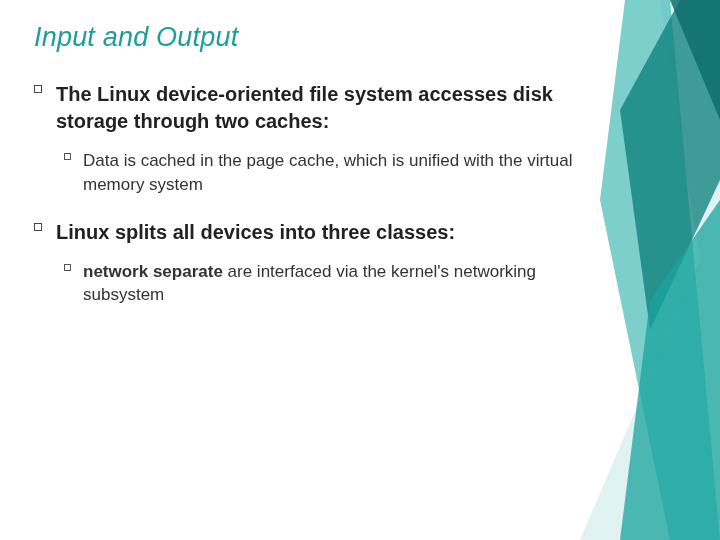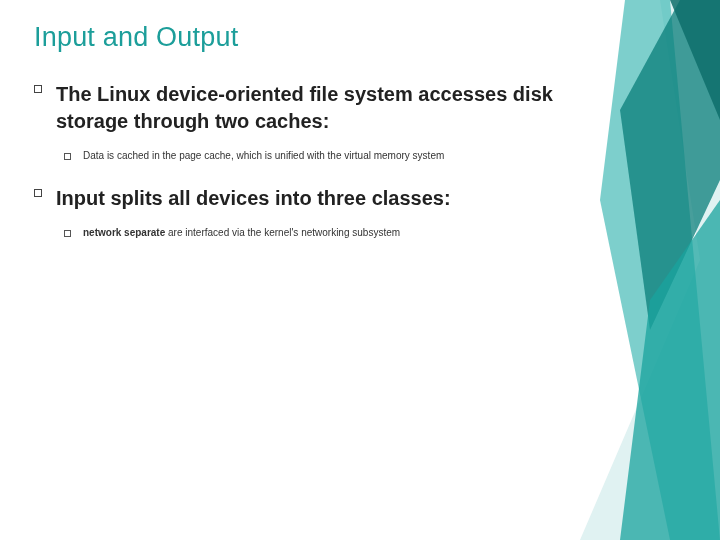--- a/index.html
+++ b/index.html
@@ -23,20 +23,21 @@
     position: relative;
     padding: 22px 110px 0 34px;
     z-index: 2;
   }
   .title {
     color: #1c9e9a;
     font-size: 27px;
     font-weight: 400;
     margin-bottom: 28px;
     letter-spacing: 0.2px;
+    font-style: italic;
   }
   .l1 {
     display: flex;
     margin-bottom: 14px;
   }
   .l1 .bullet {
     width: 8px;
     height: 8px;
     border: 1.3px solid #444;
     background: #fff;
@@ -60,21 +61,21 @@
     width: 7px;
     height: 7px;
     border: 1.2px solid #555;
     background: #fff;
     margin-top: 4px;
     margin-right: 12px;
     flex-shrink: 0;
   }
   .l2 .txt {
     color: #333;
-    font-size: 10px;
+    font-size: 17px;
     line-height: 1.4;
   }
   .l2 .txt b { font-weight: 700; }
   .block { margin-bottom: 22px; }
 </style>
 </head>
 <body>
 
 <svg class="deco" viewBox="0 0 200 540" preserveAspectRatio="none">
   <polygon points="140,0 200,0 200,540 60,540 180,260" fill="#e0f2f2"></polygon>
@@ -94,20 +95,20 @@
     </div>
     <div class="l2">
       <div class="bullet"></div>
       <div class="txt">Data is cached in the page cache, which is unified with the virtual memory system</div>
     </div>
   </div>
 
   <div class="block">
     <div class="l1">
       <div class="bullet"></div>
-      <div class="txt">Input splits all devices into three classes:</div>
+      <div class="txt">Linux splits all devices into three classes:</div>
     </div>
     <div class="l2">
       <div class="bullet"></div>
       <div class="txt"><b>network separate</b><span> are interfaced via the kernel's networking subsystem</span></div>
     </div>
   </div>
 </div>
 
 </body></html>

